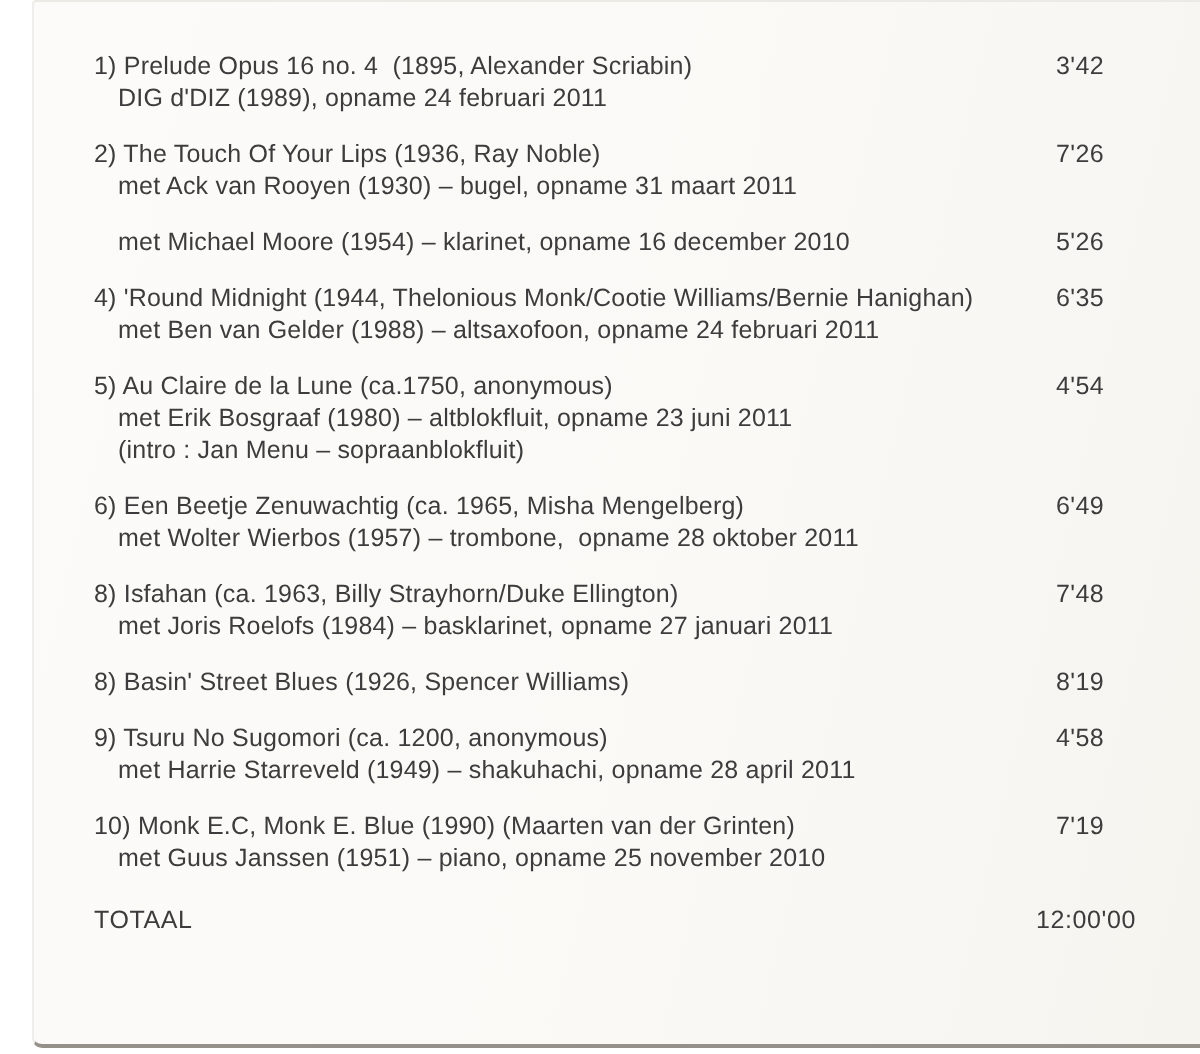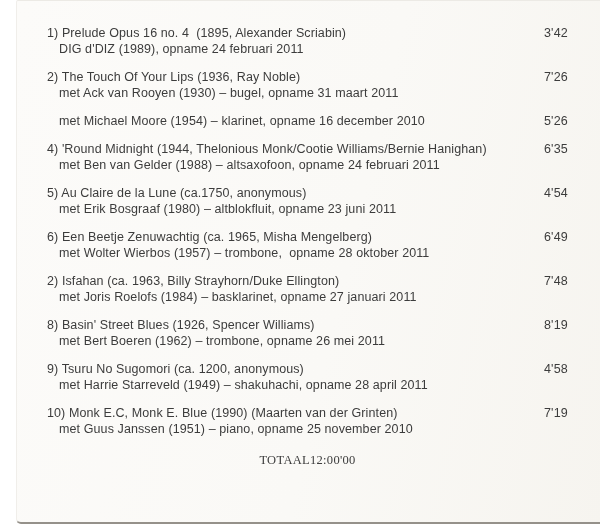--- a/index.html
+++ b/index.html
@@ -47,31 +47,30 @@
     line-height: 16px;
     color: #3c3c3c;
     white-space: pre-wrap;
     letter-spacing: 0.1px;
   }
   .line.indent {
     padding-left: 12px;
   }
   .track-duration {
     min-width: 56px;
-    text-align: right;
+    text-align: center;
     font-size: 12.5px;
     line-height: 16px;
     color: #3c3c3c;
     letter-spacing: 0.2px;
   }
   .total-row {
     display: flex;
-    justify-content: center;
+    justify-content: space-between;
     margin-top: 15px;
-    font-family: Liberation Serif, serif;
   }
   .total-label, .total-duration {
     font-size: 12.5px;
     line-height: 16px;
     color: #3c3c3c;
     letter-spacing: 0.3px;
   }
 </style>
 </head>
 <body>
@@ -107,44 +106,44 @@
             <div class="line">4) 'Round Midnight (1944, Thelonious Monk/Cootie Williams/Bernie Hanighan)</div>
             <div class="line indent">met Ben van Gelder (1988) – altsaxofoon, opname 24 februari 2011</div>
           </div>
     <div class="track-duration">6'35</div>
   </div>
 
   <div class="track">
     <div class="track-lines">
             <div class="line">5) Au Claire de la Lune (ca.1750, anonymous)</div>
             <div class="line indent">met Erik Bosgraaf (1980) – altblokfluit, opname 23 juni 2011</div>
+            <div class="line indent">(intro : Jan Menu – sopraanblokfluit)</div>
           </div>
     <div class="track-duration">4'54</div>
   </div>
 
   <div class="track">
     <div class="track-lines">
             <div class="line">6) Een Beetje Zenuwachtig (ca. 1965, Misha Mengelberg)</div>
             <div class="line indent">met Wolter Wierbos (1957) – trombone,  opname 28 oktober 2011</div>
           </div>
     <div class="track-duration">6'49</div>
   </div>
 
   <div class="track">
     <div class="track-lines">
-            <div class="line">2) Isfahan (ca. 1963, Billy Strayhorn/Duke Ellington)</div>
+            <div class="line">8) Isfahan (ca. 1963, Billy Strayhorn/Duke Ellington)</div>
             <div class="line indent">met Joris Roelofs (1984) – basklarinet, opname 27 januari 2011</div>
           </div>
     <div class="track-duration">7'48</div>
   </div>
 
   <div class="track">
     <div class="track-lines">
             <div class="line">8) Basin' Street Blues (1926, Spencer Williams)</div>
-            <div class="line indent">met Bert Boeren (1962) – trombone, opname 26 mei 2011</div>
           </div>
     <div class="track-duration">8'19</div>
   </div>
 
   <div class="track">
     <div class="track-lines">
             <div class="line">9) Tsuru No Sugomori (ca. 1200, anonymous)</div>
             <div class="line indent">met Harrie Starreveld (1949) – shakuhachi, opname 28 april 2011</div>
           </div>
     <div class="track-duration">4'58</div>

